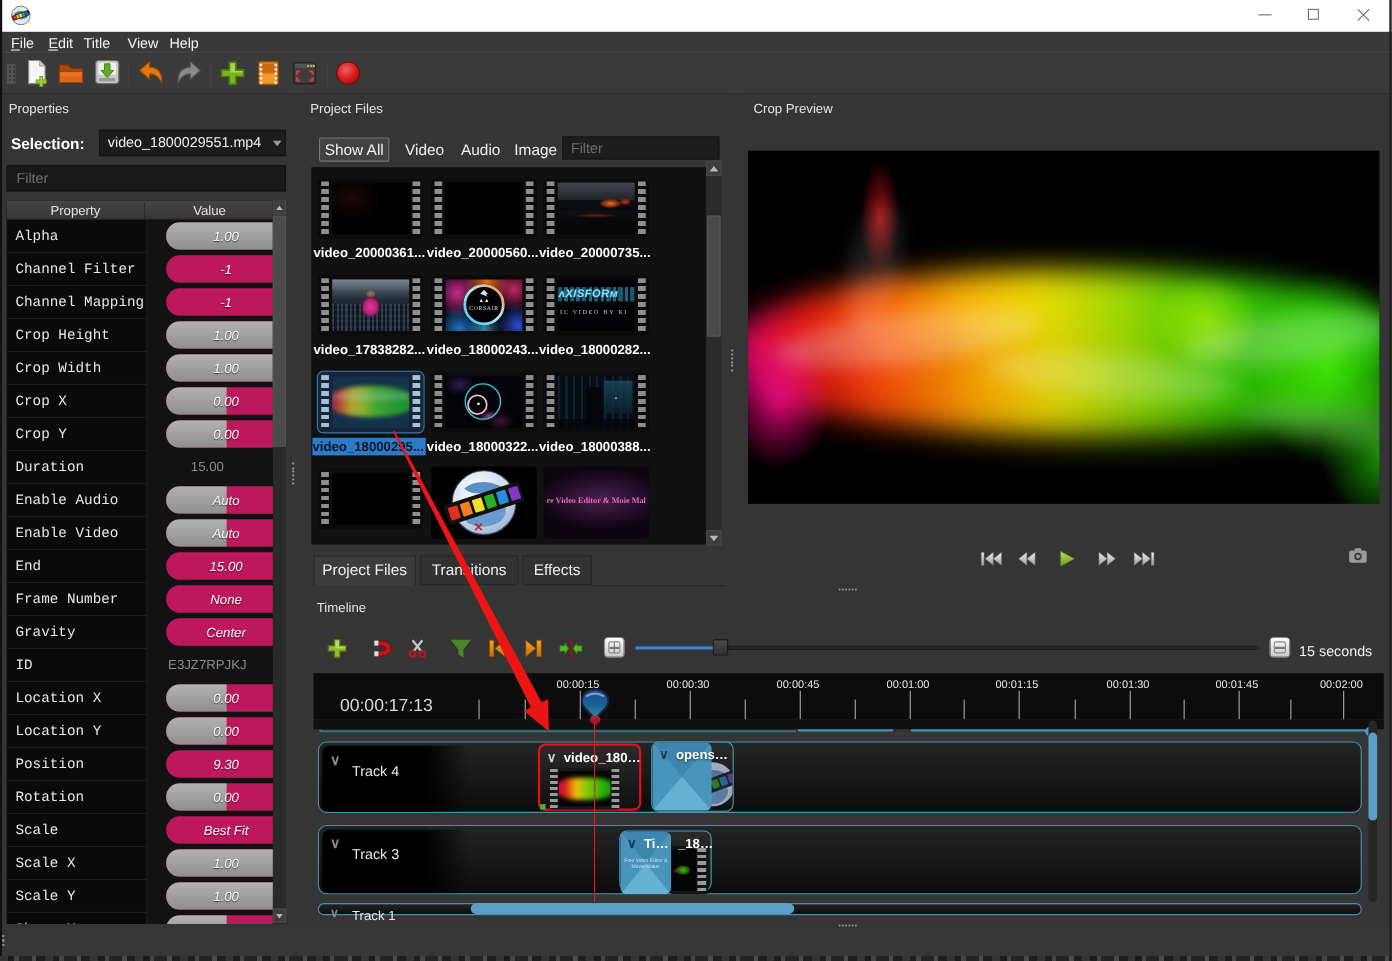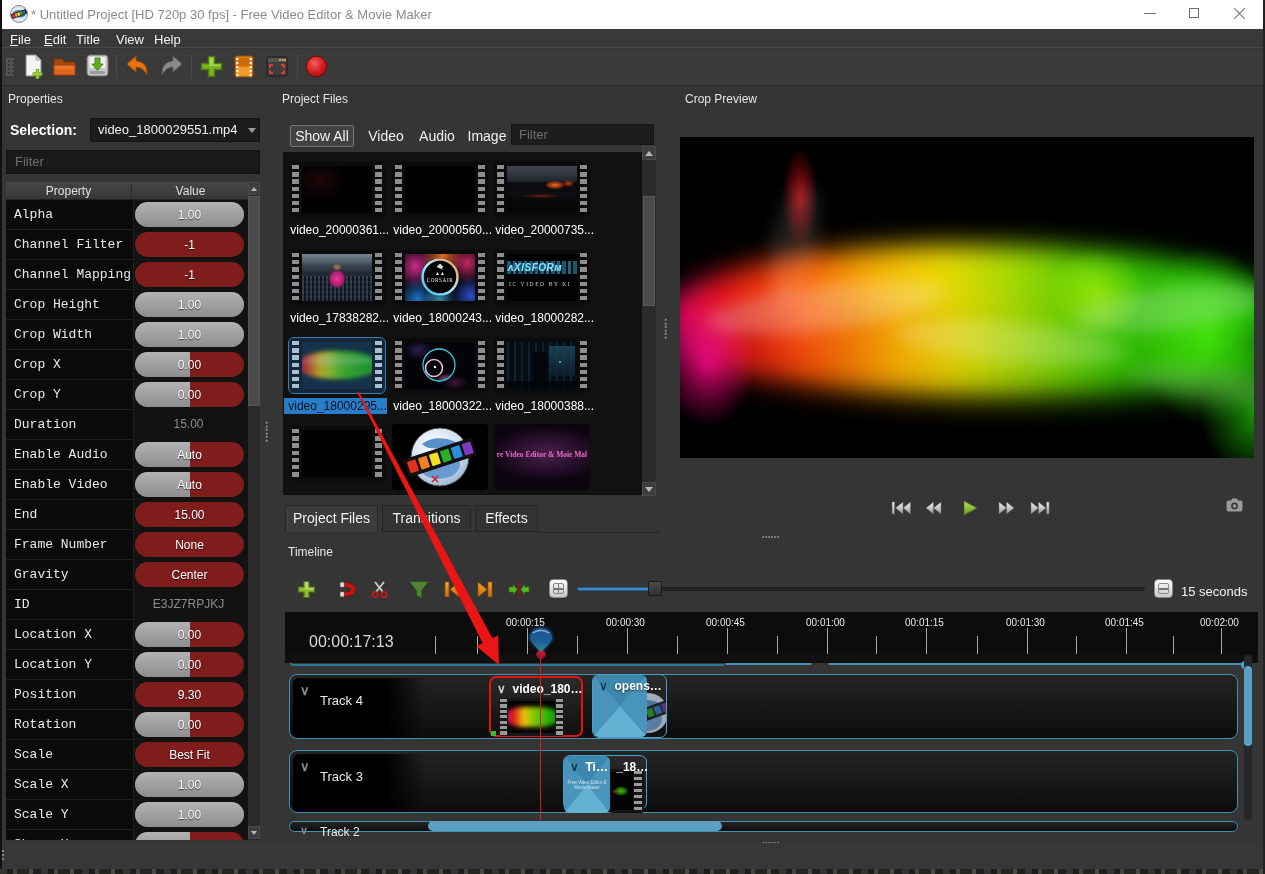--- a/index.html
+++ b/index.html
@@ -39,21 +39,21 @@
 #sel-dd { position:absolute; left:88px; top:32px; width:170px; height:24px; background:#1c1c1c; border:1px solid #141414; color:#f0f0f0; font-size:13px; line-height:22px; padding-left:7px; }
 #sel-dd .arr { position:absolute; right:3px; top:9px; width:0; height:0; border-left:4px solid transparent; border-right:4px solid transparent; border-top:5px solid #9a9a9a; }
 #prop-filter { position:absolute; left:4px; top:64px; width:254px; height:24px; background:#191919; border:1px solid #131313; color:#6e6e6e; font-size:13px; line-height:22px; padding-left:8px; }
 #ptable { position:absolute; left:4px; top:96px; width:254px; height:658px; background:#0a0a0a; overflow:hidden; }
 #pthead { position:absolute; left:0; top:0; width:242px; height:18px; background:linear-gradient(#454545,#373737); border-bottom:1px solid #222; font-size:12px; color:#e0e0e0; }
 #pthead .h1 { position:absolute; left:0; top:2px; width:126px; text-align:center; border-right:1px solid #2a2a2a; height:16px; }
 #pthead .h2 { position:absolute; left:127px; top:2px; width:115px; text-align:center; }
 .prow { position:absolute; left:0; width:242px; height:30px; border-bottom:1px solid #1f1f1f; }
 .prow .lab { position:absolute; left:8px; top:7px; font-size:13px; color:#e8e8e8;font-family:Liberation Mono, monospace; }
 .prow .vcell { position:absolute; left:127px; top:0; width:115px; height:30px; background:#121212; border-left:1px solid #1f1f1f; }
-.pill { position:absolute; left:1px; top:2px; width:109px; height:25px; border-radius:13px; background:#7f1d1d; overflow:hidden; }
+.pill { position:absolute; left:17px; top:2px; width:109px; height:25px; border-radius:13px; background:#be185d; overflow:hidden;font-style:italic; }
 .pill .fill { position:absolute; left:0; top:0; height:25px; background:linear-gradient(#b2b2b2,#8e8e8e); }
 .pill .vt { position:absolute; left:0; top:6px; width:109px; text-align:center; font-size:12px; color:#fff; text-shadow:0 1px 1px rgba(0,0,0,.65); }
 .plain { position:absolute; left:0; top:7px; width:109px; text-align:center; font-size:12px; color:#8d8d8d; }
 #pt-sb { position:absolute; left:242px; top:0; width:12px; height:658px; background:#2a2a2a; }
 .sbbtn { position:absolute; left:0; width:12px; height:13px; background:#3d3d3d; border:1px solid #4a4a4a; }
 .sbbtn:after { content:""; position:absolute; left:2px; }
 #pt-up:after { top:4px; border-left:3px solid transparent; border-right:3px solid transparent; border-bottom:4px solid #b8b8b8; }
 #pt-dn:after { top:4px; border-left:3px solid transparent; border-right:3px solid transparent; border-top:4px solid #b8b8b8; }
 #pt-handle { position:absolute; left:0; top:14px; width:12px; height:210px; background:#4b4b4b; border:1px solid #555; }
 
@@ -65,21 +65,21 @@
 #pf { position:absolute; left:278px; top:86px; width:382px; height:454px; background:#353535; }
 .fbtn { position:absolute; top:39px; height:22px; font-size:14px; color:#f0f0f0; text-align:center; }
 #pf-filter { position:absolute; left:233px; top:38px; width:143px; height:21px; background:#1d1d1d; border:1px solid #151515; color:#6e6e6e; font-size:13px; line-height:20px; padding-left:7px; }
 #pf-view { position:absolute; left:5px; top:66px; width:359px; height:343px; background:#111111; overflow:hidden; }
 #pf-sb { position:absolute; left:364px; top:60px; width:14px; height:350px; background:#2b2b2b; }
 
 .film { position:absolute; width:96px; height:55px; background:#0b0b0b; border-radius:5px; overflow:hidden; }
 .film .sp { position:absolute; top:3px; width:7px; height:50px; background:repeating-linear-gradient(#8e8e8e 0 4.3px, #0b0b0b 4.3px 7.2px); }
 .film .spl { left:3px; } .film .spr { right:3px; }
 .film .img { position:absolute; left:13px; top:4px; width:70px; height:47px; background:#000; overflow:hidden; }
-.flabel { position:absolute; width:104px; text-align:right; font-size:12px; color:#fff; }
+.flabel { position:absolute; width:104px; text-align:left; font-size:12px; color:#fff;font-weight:bold; }
 
 .tabbar { position:absolute; left:278px; top:505px; width:382px; height:28px; }
 .tab { position:absolute; top:0; height:27px; background:#323232; border:1px solid #262626; color:#f0f0f0; font-size:14px; text-align:center; line-height:25px; }
 .tab.active { background:#3c3c3c; border-bottom:none; }
 
 
 #vp { position:absolute; left:673px; top:86px; width:590px; height:454px; background:#353535; }
 #vp-img { position:absolute; left:7px; top:51px; width:574px; height:321px; background:#000; overflow:hidden; }
 .blob { position:absolute; }
 .wisp { position:absolute; background:rgba(255,255,255,.25); filter:blur(8px); }
@@ -119,21 +119,20 @@
     <path d="M3 7 Q9 3 15 7 L15 11 Q9 14 3 11 Z" fill="#4a7ab5"></path>
     <g transform="rotate(-20 9 9)">
       <rect x="1" y="6.5" width="16" height="5" rx="1" fill="#222"></rect>
       <rect x="2" y="7.3" width="2.4" height="3.4" fill="#e03020"></rect>
       <rect x="4.8" y="7.3" width="2.4" height="3.4" fill="#f0a020"></rect>
       <rect x="7.6" y="7.3" width="2.4" height="3.4" fill="#f0e020"></rect>
       <rect x="10.4" y="7.3" width="2.4" height="3.4" fill="#30b030"></rect>
       <rect x="13.2" y="7.3" width="2.4" height="3.4" fill="#3060d0"></rect>
     </g>
   </svg>
-  <div class="ttxt">* Untitled Project [HD 720p 30 fps] - Free Video Editor &amp; Movie Maker</div>
   <div id="tb-min"></div>
       <div id="tb-max"></div>
       <div id="tb-close"></div>
 </div>
 
 <div id="menubar">
   <span style="left:10px"><u>F</u>ile</span>
   <span style="left:44px"><u>E</u>dit</span>
   <span style="left:76px">Title</span>
   <span style="left:116px">View</span>
@@ -768,21 +767,21 @@
   </div>
 
   <div class="trow" style="top:210px;height:63px">
     <div class="tlbl-box" style="height:58px"></div>
     <div class="chev">∨</div>
         <div class="tname">Track 3</div>
   </div>
 
   <div class="trow" style="top:281px;height:11px;border-radius:7px">
     <div class="chev" style="top:2px;font-size:11px">∨</div>
-        <div class="tname" style="top:3px;font-size:12px">Track 2</div>
+        <div class="tname" style="top:3px;font-size:12px">Track 1</div>
   </div>
 
   <div class="abs" style="left:148px;top:281px;width:294px;height:10px;background:#5b9fc4;border-radius:5px"></div>
 
   <div class="clip" style="left:209px;top:136px;width:94px;height:61px;border:2px solid #e81010">
     <div class="cliphead"><span style="color:#cfcfcf">∨</span>&nbsp; video_180…</div>
     <div class="abs" style="left:8px;top:20px;width:65px;height:38px;background:#181818;border-radius:3px">
       <div class="abs" style="left:1px;top:1px;width:7px;height:36px;background:repeating-linear-gradient(#9a9a9a 0 3.2px, #181818 3.2px 5.4px)"></div>
       <div class="abs" style="right:1px;top:1px;width:7px;height:36px;background:repeating-linear-gradient(#9a9a9a 0 3.2px, #181818 3.2px 5.4px)"></div>
       <div class="abs" style="left:9px;top:3px;width:47px;height:32px;background:#050505;overflow:hidden">

